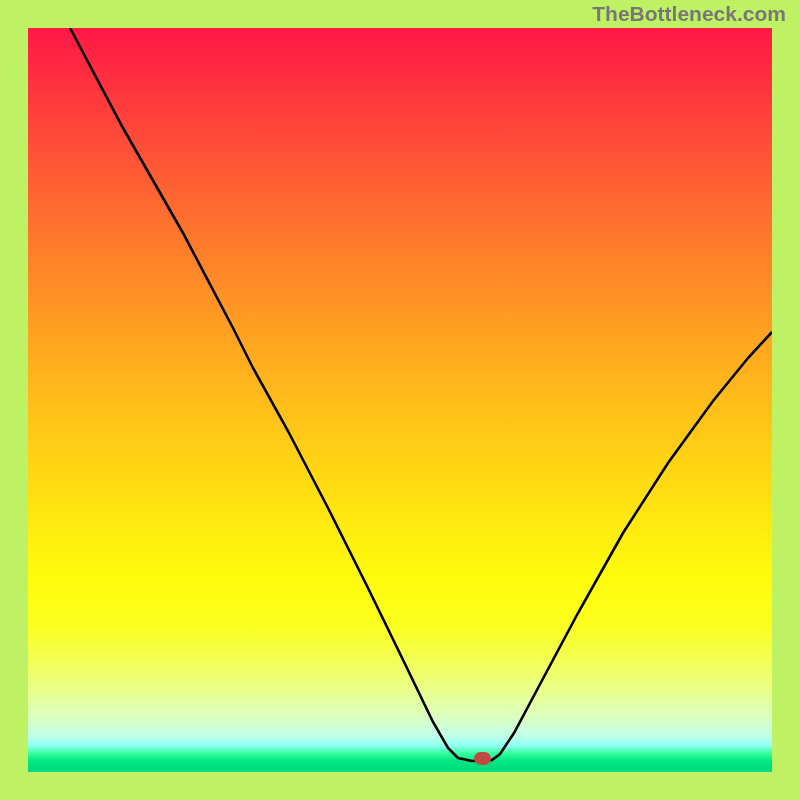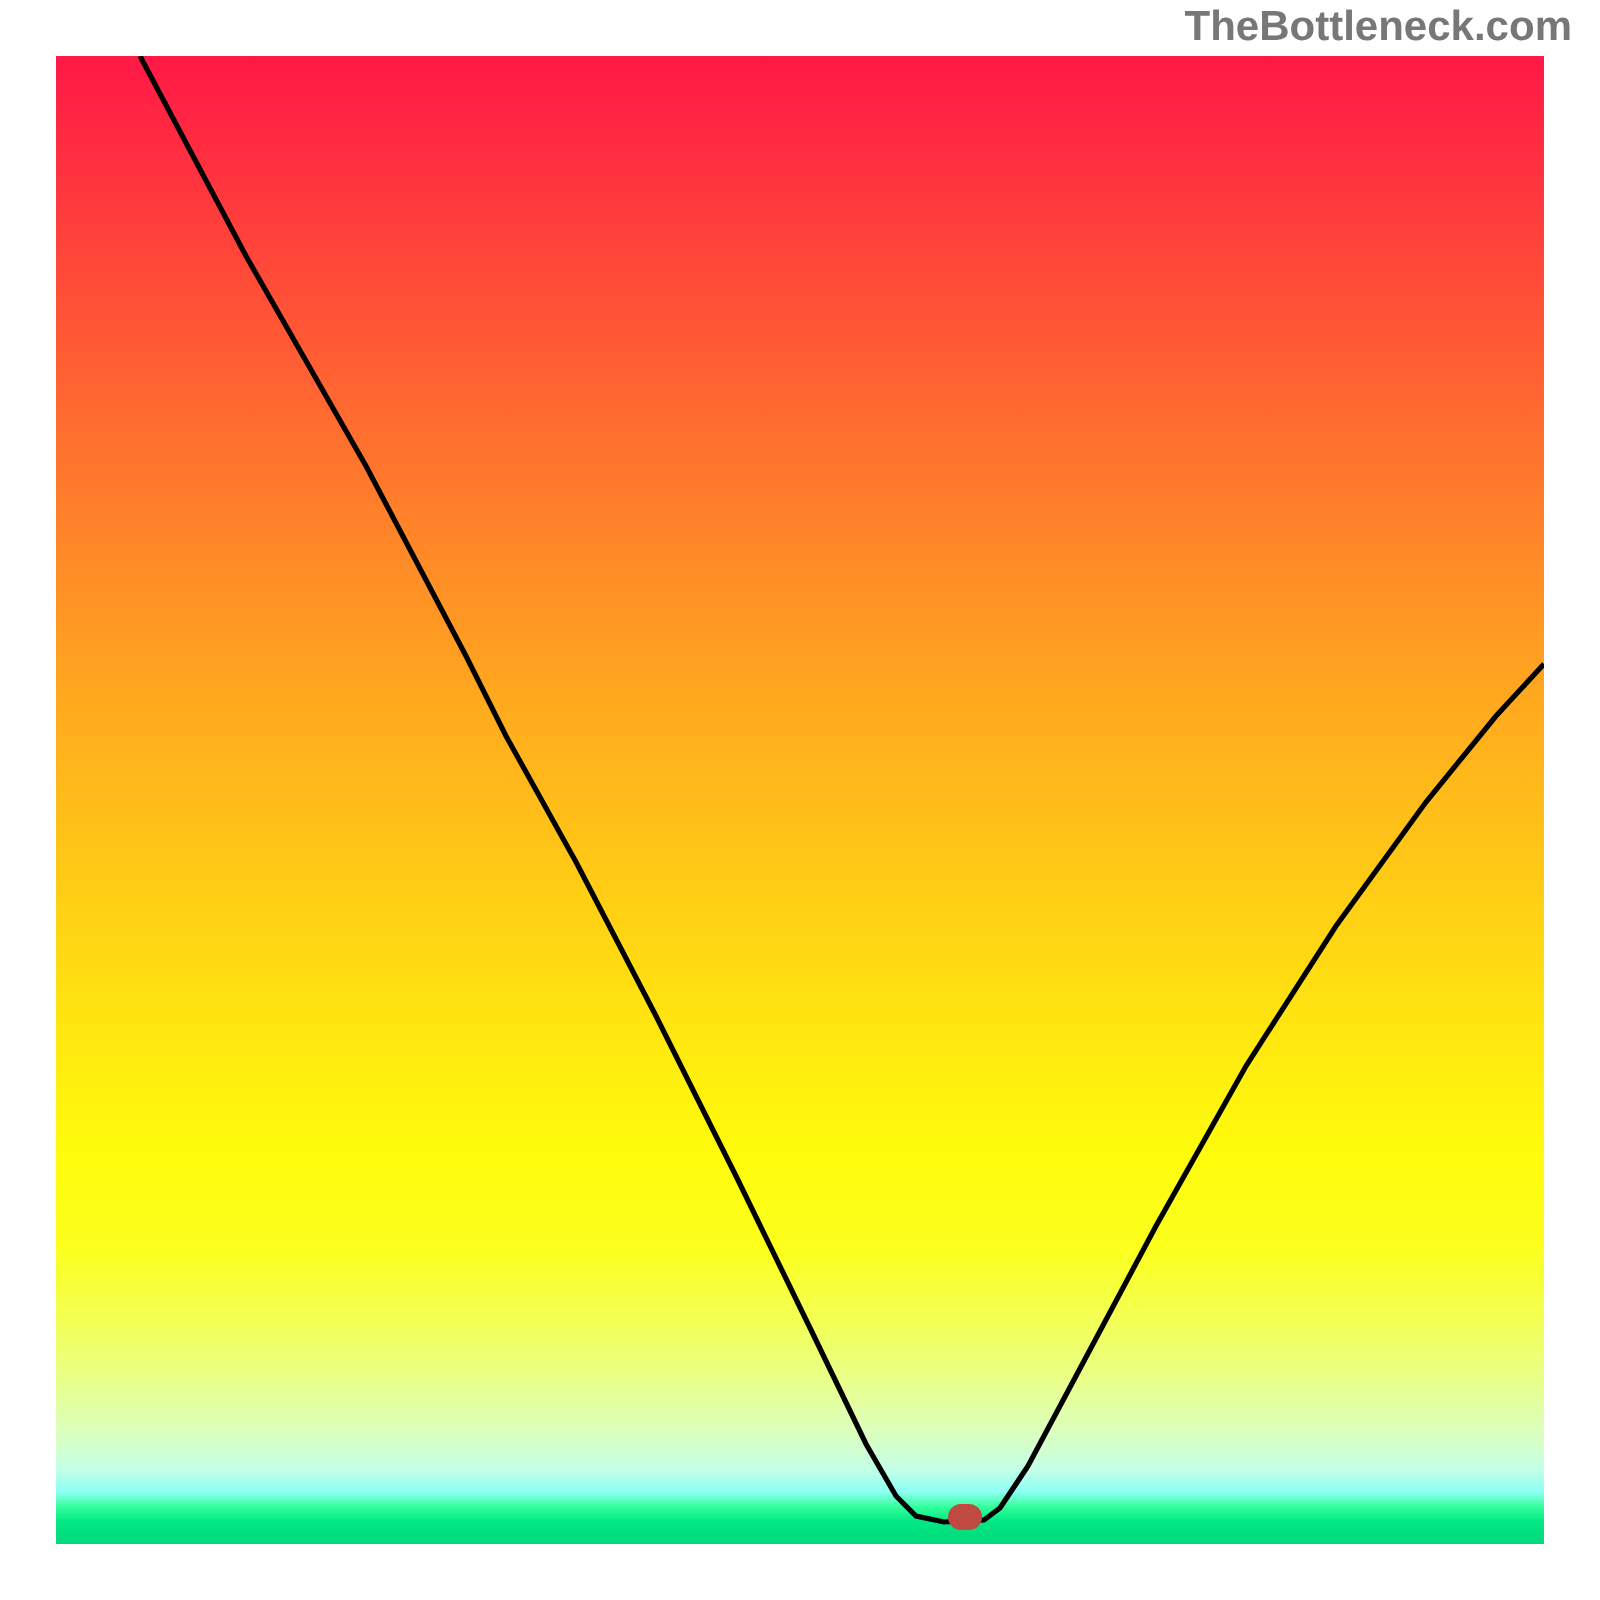--- a/index.html
+++ b/index.html
@@ -7,21 +7,21 @@
     padding: 0;
     width: 800px;
     height: 800px;
     background: #000000;
     overflow: hidden;
   }
   .container {
     position: relative;
     width: 800px;
     height: 800px;
-    background: #ffffff;
+    background: #bef264;
   }
   .watermark {
     position: absolute;
     top: 2px;
     right: 14px;
     font-family: Arial, Helvetica, sans-serif;
     font-size: 21px;
     font-weight: bold;
     color: #777777;
     z-index: 10;

